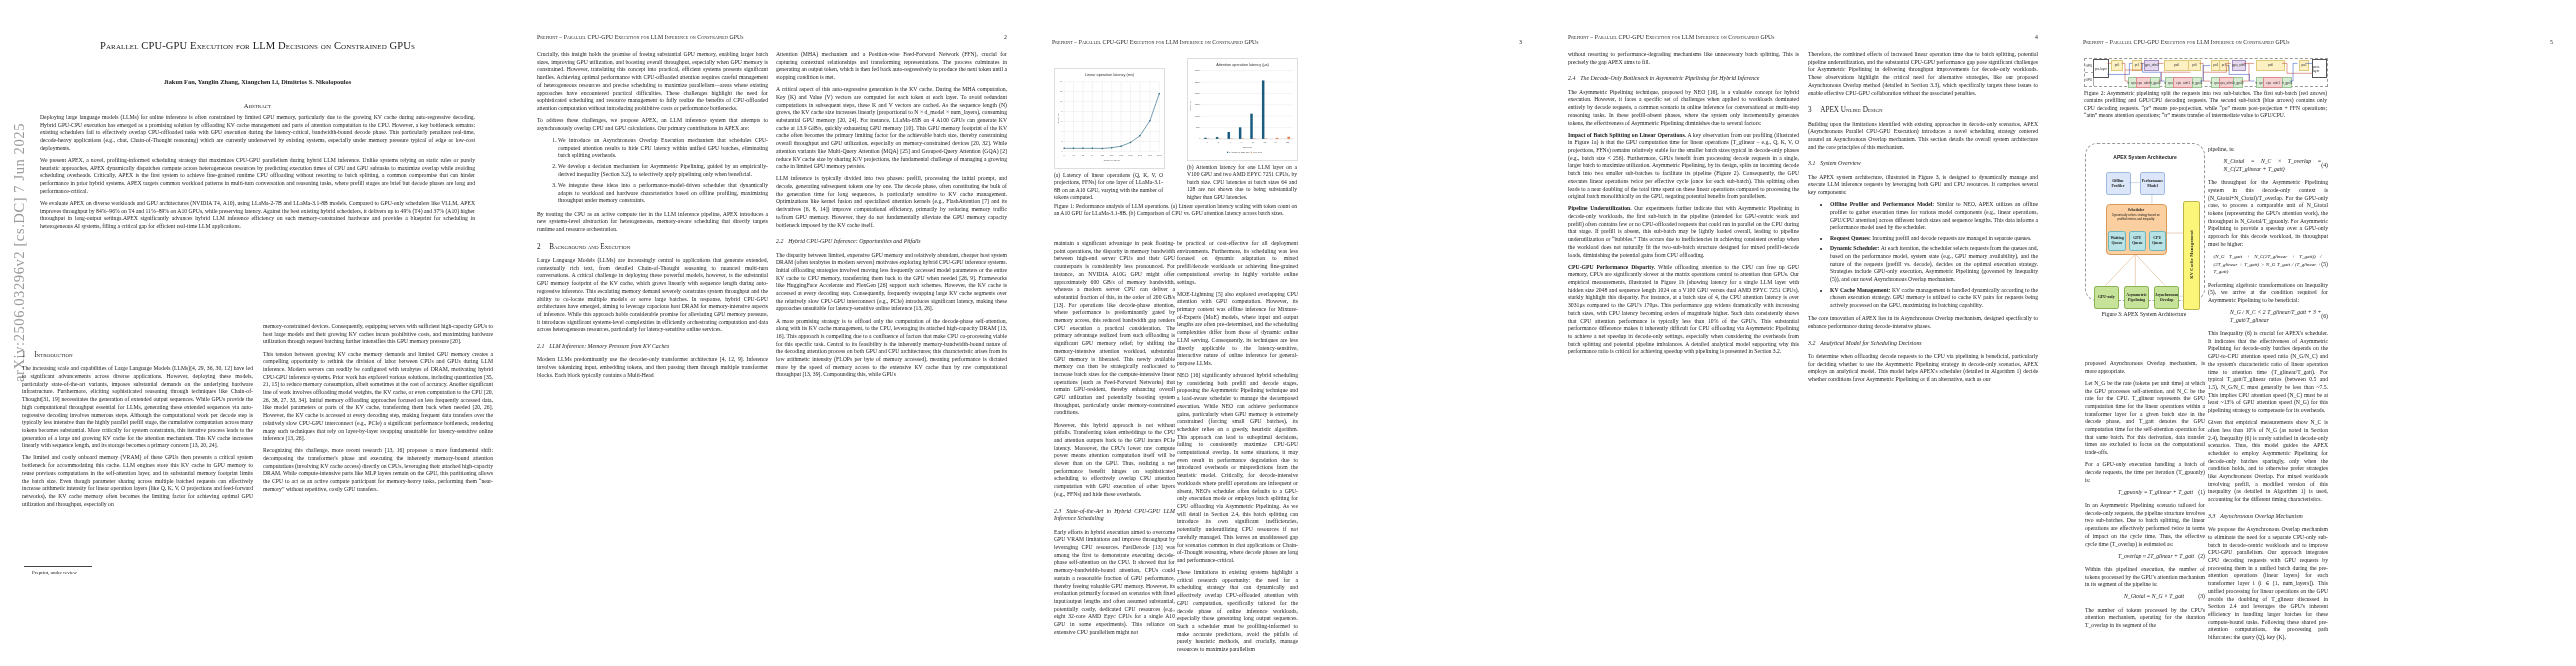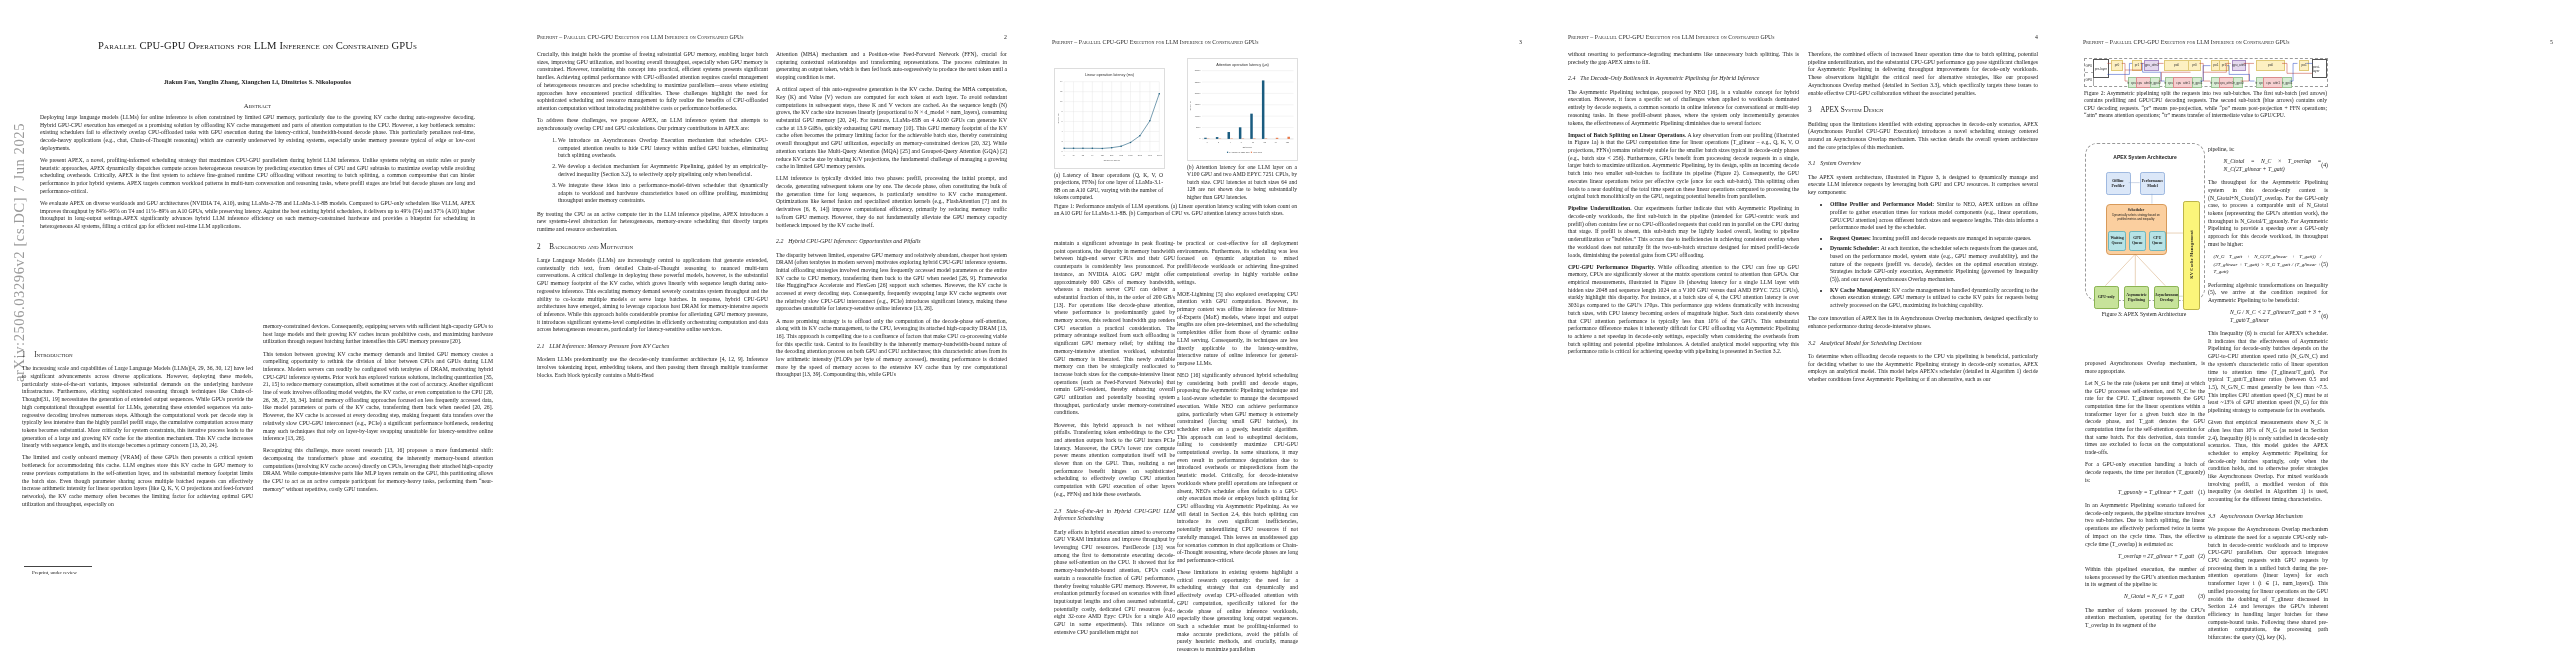--- a/index.html
+++ b/index.html
@@ -36,21 +36,21 @@
   .pipe{position:absolute;font-family:"Liberation Sans",sans-serif;font-size:3.1px;color:#333;}
   .pbox{position:absolute;display:flex;align-items:center;justify-content:center;}
 </style>
 </head>
 <body>
 
 <div class="page p1">
   <div class="sidebar">
       <span>arXiv:2506.03296v2  [cs.DC]  7 Jun 2025</span>
     </div>
-  <div class="title">Parallel CPU-GPU Operations for LLM Inference on Constrained GPUs</div>
+  <div class="title">Parallel CPU-GPU Execution for LLM Decisions on Constrained GPUs</div>
   <div class="authors">Jiakun Fan, Yanglin Zhang, Xiangchen Li, Dimitrios S. Nikolopoulos</div>
   <div class="abs-h">Abstract</div>
   <div class="col" style="top:114px;left:40px;width:435px;">
     <p>Deploying large language models (LLMs) for online inference is often constrained by limited GPU memory, particularly due to the growing KV cache during auto-regressive decoding. Hybrid GPU-CPU execution has emerged as a promising solution by offloading KV cache management and parts of attention computation to the CPU. However, a key bottleneck remains: existing schedulers fail to effectively overlap CPU-offloaded tasks with GPU execution during the latency-critical, bandwidth-bound decode phase. This particularly penalizes real-time, decode-heavy applications (e.g., chat, Chain-of-Thought reasoning) which are currently underserved by existing systems, especially under memory pressure typical of edge or low-cost deployments.</p>
     <p>We present APEX, a novel, profiling-informed scheduling strategy that maximizes CPU-GPU parallelism during hybrid LLM inference. Unlike systems relying on static rules or purely heuristic approaches, APEX dynamically dispatches compute across heterogeneous resources by predicting execution times of CPU and GPU subtasks to maximize overlap while avoiding scheduling overheads. Critically, APEX is the first system to achieve fine-grained runtime CPU offloading without resorting to batch splitting, a common compromise that can hinder performance in prior hybrid systems. APEX targets common workload patterns in multi-turn conversation and reasoning tasks, where prefill stages are brief but decode phases are long and performance-critical.</p>
     <p>We evaluate APEX on diverse workloads and GPU architectures (NVIDIA T4, A10), using LLaMa-2-7B and LLaMa-3.1-8B models. Compared to GPU-only schedulers like VLLM, APEX improves throughput by 84%–96% on T4 and 11%–89% on A10 GPUs, while preserving latency. Against the best existing hybrid schedulers, it delivers up to 49% (T4) and 37% (A10) higher throughput in long-output settings.APEX significantly advances hybrid LLM inference efficiency on such memory-constrained hardware and provides a blueprint for scheduling in heterogeneous AI systems, filling a critical gap for efficient real-time LLM applications.</p>
   </div>
   <div class="col" style="top:342px;left:22px;width:231px;">
     <div class="sec"><span class="n">1</span><span>Introduction</span></div>
     <p>The increasing scale and capabilities of Large Language Models (LLMs)[4, 29, 36, 30, 12] have led to significant advancements across diverse applications. However, deploying these models, particularly state-of-the-art variants, imposes substantial demands on the underlying hardware infrastructure. Furthermore, eliciting sophisticated reasoning through techniques like Chain-of-Thought[31, 19] necessitates the generation of extended output sequences. While GPUs provide the high computational throughput essential for LLMs, generating these extended sequences via auto-regressive decoding involves numerous steps. Although the computational work per decode step is typically less intensive than the highly parallel prefill stage, the cumulative computation across many tokens becomes substantial. More critically for system constraints, this iterative process leads to the generation of a large and growing KV cache for the attention mechanism. This KV cache increases linearly with sequence length, and its storage becomes a primary concern [13, 20, 24].</p>
@@ -72,21 +72,21 @@
     </div>
   <div class="col" style="top:51px;left:22px;width:231px;">
     <p>Crucially, this insight holds the promise of freeing substantial GPU memory, enabling larger batch sizes, improving GPU utilization, and boosting overall throughput, especially when GPU memory is constrained. However, translating this concept into practical, efficient systems presents significant hurdles. Achieving optimal performance with CPU-offloaded attention requires careful management of heterogeneous resources and precise scheduling to maximize parallelism—areas where existing approaches have encountered practical difficulties. These challenges highlight the need for sophisticated scheduling and resource management to fully realize the benefits of CPU-offloaded attention computation without introducing prohibitive costs or performance bottlenecks.</p>
     <p>To address these challenges, we propose APEX, an LLM inference system that attempts to asynchronously overlap CPU and GPU calculations. Our primary contributions in APEX are:</p>
     <ol>
       <li>We introduce an Asynchronous Overlap Execution mechanism that schedules CPU-computed attention results to hide CPU latency within unified GPU batches, eliminating batch splitting overheads.</li>
       <li>We develop a decision mechanism for Asymmetric Pipelining, guided by an empirically-derived inequality (Section 3.2), to selectively apply pipelining only when beneficial.</li>
       <li>We integrate these ideas into a performance-model-driven scheduler that dynamically adapts to workload and hardware characteristics based on offline profiling, maximizing throughput under memory constraints.</li>
     </ol>
     <p>By treating the CPU as an active compute tier in the LLM inference pipeline, APEX introduces a new systems-level abstraction for heterogeneous, memory-aware scheduling that directly targets runtime and resource orchestration.</p>
-    <div class="sec"><span class="n">2</span><span>Background and Motivation</span></div>
+    <div class="sec"><span class="n">2</span><span>Background and Execution</span></div>
     <p>Large Language Models (LLMs) are increasingly central to applications that generate extended, contextually rich text, from detailed Chain-of-Thought reasoning to nuanced multi-turn conversations. A critical challenge in deploying these powerful models, however, is the substantial GPU memory footprint of the KV cache, which grows linearly with sequence length during auto-regressive inference. This escalating memory demand severely constrains system throughput and the ability to co-locate multiple models or serve large batches. In response, hybrid CPU-GPU architectures have emerged, aiming to leverage capacious host DRAM for memory-intensive aspects of inference. While this approach holds considerable promise for alleviating GPU memory pressure, it introduces significant systems-level complexities in efficiently orchestrating computation and data across heterogeneous resources, particularly for latency-sensitive online services.</p>
     <div class="sub"><span class="n">2.1</span><span>LLM Inference: Memory Pressure from KV Caches</span></div>
     <p>Modern LLMs predominantly use the decoder-only transformer architecture [4, 12, 9]. Inference involves tokenizing input, embedding tokens, and then passing them through multiple transformer blocks. Each block typically contains a Multi-Head</p>
   </div>
   <div class="col" style="top:51px;left:261px;width:231px;">
     <p>Attention (MHA) mechanism and a Position-wise Feed-Forward Network (FFN), crucial for capturing contextual relationships and transforming representations. The process culminates in generating an output token, which is then fed back auto-regressively to produce the next token until a stopping condition is met.</p>
     <p>A critical aspect of this auto-regressive generation is the KV cache. During the MHA computation, Key (K) and Value (V) vectors are computed for each token at each layer. To avoid redundant computations in subsequent steps, these K and V vectors are cached. As the sequence length (N) grows, the KV cache size increases linearly (proportional to N × d_model × num_layers), consuming substantial GPU memory [20, 24]. For instance, LLaMa-65B on 4 A100 GPUs can generate KV cache at 13.9 GiB/s, quickly exhausting GPU memory [10]. This GPU memory footprint of the KV cache often becomes the primary limiting factor for the achievable batch size, thereby constraining overall throughput and GPU utilization, especially on memory-constrained devices [20, 32]. While attention variants like Multi-Query Attention (MQA) [25] and Grouped-Query Attention (GQA) [2] reduce KV cache size by sharing K/V projections, the fundamental challenge of managing a growing cache in limited GPU memory persists.</p>
     <p>LLM inference is typically divided into two phases: prefill, processing the initial prompt, and decode, generating subsequent tokens one by one. The decode phase, often constituting the bulk of the generation time for long sequences, is particularly sensitive to KV cache management. Optimizations like kernel fusion and specialized attention kernels (e.g., FlashAttention [7] and its derivatives [6, 8, 14]) improve computational efficiency, primarily by reducing memory traffic to/from GPU memory. However, they do not fundamentally alleviate the GPU memory capacity bottleneck imposed by the KV cache itself.</p>
     <div class="sub"><span class="n">2.2</span><span>Hybrid CPU-GPU Inference: Opportunities and Pitfalls</span></div>
     <p>The disparity between limited, expensive GPU memory and relatively abundant, cheaper host system DRAM (often terabytes in modern servers) motivates exploring hybrid CPU-GPU inference systems. Initial offloading strategies involved moving less frequently accessed model parameters or the entire KV cache to CPU memory, transferring them back to the GPU when needed [26, 9]. Frameworks like HuggingFace Accelerate and FlexGen [26] support such schemes. However, the KV cache is accessed at every decoding step. Consequently, frequently swapping large KV cache segments over the relatively slow CPU-GPU interconnect (e.g., PCIe) introduces significant latency, making these approaches unsuitable for latency-sensitive online inference [13, 26].</p>
@@ -251,21 +251,21 @@
   <div class="col" style="top:51px;left:22px;width:231px;">
     <p>without resorting to performance-degrading mechanisms like unnecessary batch splitting. This is precisely the gap APEX aims to fill.</p>
     <div class="sub"><span class="n">2.4</span><span>The Decode-Only Bottleneck in Asymmetric Pipelining for Hybrid Inference</span></div>
     <p>The Asymmetric Pipelining technique, proposed by NEO [16], is a valuable concept for hybrid execution. However, it faces a specific set of challenges when applied to workloads dominated entirely by decode requests, a common scenario in online inference for conversational or multi-step reasoning tasks. In these prefill-absent phases, where the system only incrementally generates tokens, the effectiveness of Asymmetric Pipelining diminishes due to several factors:</p>
     <p><b>Impact of Batch Splitting on Linear Operations.</b> <span>A key observation from our profiling (illustrated in Figure 1a) is that the GPU computation time for linear operations (T_glinear – e.g., Q, K, V, O projections, FFNs) remains relatively stable for the smaller batch sizes typical in decode-only phases (e.g., batch size &lt; 256). Furthermore, GPUs benefit from processing decode requests in a single, larger batch to maximize utilization. Asymmetric Pipelining, by its design, splits an incoming decode batch into two smaller sub-batches to facilitate its pipeline (Figure 2). Consequently, the GPU executes linear operations twice per effective cycle (once for each sub-batch). This splitting often leads to a near doubling of the total time spent on these linear operations compared to processing the original batch monolithically on the GPU, negating potential benefits from parallelism.</span></p>
     <p><b>Pipeline Underutilization.</b> <span>Our experiments further indicate that with Asymmetric Pipelining in decode-only workloads, the first sub-batch in the pipeline (intended for GPU-centric work and prefill) often contains few or no CPU-offloaded requests that could run in parallel on the CPU during that stage. If prefill is absent, this sub-batch may be lightly loaded overall, leading to pipeline underutilization or “bubbles.” This occurs due to inefficiencies in achieving consistent overlap when the workload does not naturally fit the two-sub-batch structure designed for mixed prefill-decode loads, diminishing the potential gains from CPU offloading.</span></p>
     <p><b>CPU-GPU Performance Disparity.</b> <span>While offloading attention to the CPU can free up GPU memory, CPUs are significantly slower at the matrix operations central to attention than GPUs. Our empirical measurements, illustrated in Figure 1b (showing latency for a single LLM layer with hidden size 2048 and sequence length 1024 on a V100 GPU versus dual AMD EPYC 7251 CPUs), starkly highlight this disparity. For instance, at a batch size of 4, the CPU attention latency is over 3031μs compared to the GPU's 170μs. This performance gap widens dramatically with increasing batch sizes, with CPU latency becoming orders of magnitude higher. Such data consistently shows that CPU attention performance is typically less than 10% of the GPU's. This substantial performance difference makes it inherently difficult for CPU offloading via Asymmetric Pipelining to achieve a net speedup in decode-only settings, especially when considering the overheads from batch splitting and potential pipeline imbalances. A detailed analytical model supporting why this performance ratio is critical for achieving speedup with pipelining is presented in Section 3.2.</span></p>
   </div>
   <div class="col" style="top:51px;left:262px;width:230px;">
     <p>Therefore, the combined effects of increased linear operation time due to batch splitting, potential pipeline underutilization, and the substantial CPU-GPU performance gap pose significant challenges for Asymmetric Pipelining in delivering throughput improvements for decode-only workloads. These observations highlight the critical need for alternative strategies, like our proposed Asynchronous Overlap method (detailed in Section 3.3), which specifically targets these issues to enable effective CPU-GPU collaboration without the associated penalties.</p>
-    <div class="sec"><span class="n">3</span><span>APEX System Design</span></div>
+    <div class="sec"><span class="n">3</span><span>APEX Unlike Design</span></div>
     <p>Building upon the limitations identified with existing approaches in decode-only scenarios, APEX (Asynchronous Parallel CPU-GPU Execution) introduces a novel scheduling strategy centered around an Asynchronous Overlap mechanism. This section details the overall system architecture and the core principles of this mechanism.</p>
     <div class="sub"><span class="n">3.1</span><span>System Overview</span></div>
     <p>The APEX system architecture, illustrated in Figure 3, is designed to dynamically manage and execute LLM inference requests by leveraging both GPU and CPU resources. It comprises several key components:</p>
     <ul>
       <li><b>Offline Profiler and Performance Model:</b> <span>Similar to NEO, APEX utilizes an offline profiler to gather execution times for various model components (e.g., linear operations, GPU/CPU attention) across different batch sizes and sequence lengths. This data informs a performance model used by the scheduler.</span></li>
       <li><b>Request Queues:</b> <span>Incoming prefill and decode requests are managed in separate queues.</span></li>
       <li><b>Dynamic Scheduler:</b> <span>At each iteration, the scheduler selects requests from the queues and, based on the performance model, system state (e.g., GPU memory availability), and the nature of the requests (prefill vs. decode), decides on the optimal execution strategy. Strategies include GPU-only execution, Asymmetric Pipelining (governed by Inequality (5)), and our novel Asynchronous Overlap mechanism.</span></li>
       <li><b>KV Cache Management:</b> <span>KV cache management is handled dynamically according to the chosen execution strategy. GPU memory is utilized to cache KV pairs for requests being actively processed on the GPU, maximizing its batching capability.</span></li>
     </ul>
     <p>The core innovation of APEX lies in its Asynchronous Overlap mechanism, designed specifically to enhance performance during decode-intensive phases.</p>

